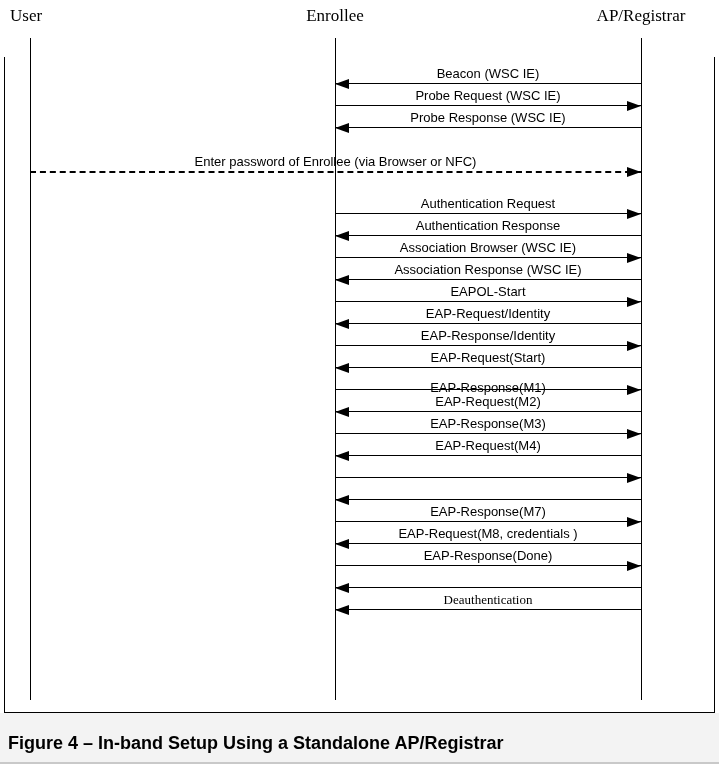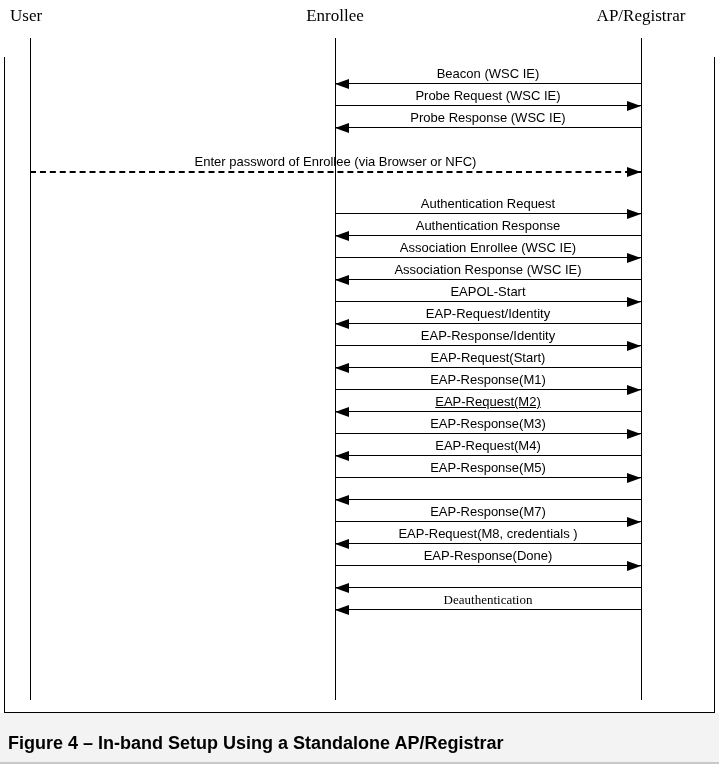--- a/index.html
+++ b/index.html
@@ -112,51 +112,50 @@
     <div class="arrow right" style="left: 627px; top: 167px;"></div>
     <div class="msg-label" style="left: 135.5px; top: 154px; width: 400px;">Enter password of Enrollee  (via Browser or NFC)</div>
     <div class="msg-line" style="left: 335px; top: 213px; width: 306px;"></div>
     <div class="arrow right" style="left: 627px; top: 209px;"></div>
     <div class="msg-label" style="left: 288px; top: 196px; width: 400px;">Authentication Request</div>
     <div class="msg-line" style="left: 335px; top: 235px; width: 306px;"></div>
     <div class="arrow left" style="left: 335px; top: 231px;"></div>
     <div class="msg-label" style="left: 288px; top: 218px; width: 400px;">Authentication Response</div>
     <div class="msg-line" style="left: 335px; top: 257px; width: 306px;"></div>
     <div class="arrow right" style="left: 627px; top: 253px;"></div>
-    <div class="msg-label" style="left: 288px; top: 240px; width: 400px;">Association Enrollee (WSC IE)</div>
+    <div class="msg-label" style="left: 288px; top: 240px; width: 400px;">Association Browser (WSC IE)</div>
     <div class="msg-line" style="left: 335px; top: 279px; width: 306px;"></div>
     <div class="arrow left" style="left: 335px; top: 275px;"></div>
     <div class="msg-label" style="left: 288px; top: 262px; width: 400px;">Association Response (WSC IE)</div>
     <div class="msg-line" style="left: 335px; top: 301px; width: 306px;"></div>
     <div class="arrow right" style="left: 627px; top: 297px;"></div>
     <div class="msg-label" style="left: 288px; top: 284px; width: 400px;">EAPOL-Start</div>
     <div class="msg-line" style="left: 335px; top: 323px; width: 306px;"></div>
     <div class="arrow left" style="left: 335px; top: 319px;"></div>
     <div class="msg-label" style="left: 288px; top: 306px; width: 400px;">EAP-Request/Identity</div>
     <div class="msg-line" style="left: 335px; top: 345px; width: 306px;"></div>
     <div class="arrow right" style="left: 627px; top: 341px;"></div>
     <div class="msg-label" style="left: 288px; top: 328px; width: 400px;">EAP-Response/Identity</div>
     <div class="msg-line" style="left: 335px; top: 367px; width: 306px;"></div>
     <div class="arrow left" style="left: 335px; top: 363px;"></div>
     <div class="msg-label" style="left: 288px; top: 350px; width: 400px;">EAP-Request(Start)</div>
     <div class="msg-line" style="left: 335px; top: 389px; width: 306px;"></div>
     <div class="arrow right" style="left: 627px; top: 385px;"></div>
-    <div class="msg-label" style="left: 288px; top: 372px; width: 400px;">EAP-Response(M1)</div>
+    <div class="msg-label" style="left: 288px; top: 380px; width: 400px;">EAP-Response(M1)</div>
     <div class="msg-line" style="left: 335px; top: 411px; width: 306px;"></div>
     <div class="arrow left" style="left: 335px; top: 407px;"></div>
-    <div class="msg-label" style="left: 288px; top: 394px; width: 400px; text-decoration: underline;">EAP-Request(M2)</div>
+    <div class="msg-label" style="left: 288px; top: 394px; width: 400px;">EAP-Request(M2)</div>
     <div class="msg-line" style="left: 335px; top: 433px; width: 306px;"></div>
     <div class="arrow right" style="left: 627px; top: 429px;"></div>
     <div class="msg-label" style="left: 288px; top: 416px; width: 400px;">EAP-Response(M3)</div>
     <div class="msg-line" style="left: 335px; top: 455px; width: 306px;"></div>
     <div class="arrow left" style="left: 335px; top: 451px;"></div>
     <div class="msg-label" style="left: 288px; top: 438px; width: 400px;">EAP-Request(M4)</div>
     <div class="msg-line" style="left: 335px; top: 477px; width: 306px;"></div>
     <div class="arrow right" style="left: 627px; top: 473px;"></div>
-    <div class="msg-label" style="left: 288px; top: 460px; width: 400px;">EAP-Response(M5)</div>
     <div class="msg-line" style="left: 335px; top: 499px; width: 306px;"></div>
     <div class="arrow left" style="left: 335px; top: 495px;"></div>
     <div class="msg-line" style="left: 335px; top: 521px; width: 306px;"></div>
     <div class="arrow right" style="left: 627px; top: 517px;"></div>
     <div class="msg-label" style="left: 288px; top: 504px; width: 400px;">EAP-Response(M7)</div>
     <div class="msg-line" style="left: 335px; top: 543px; width: 306px;"></div>
     <div class="arrow left" style="left: 335px; top: 539px;"></div>
     <div class="msg-label" style="left: 288px; top: 526px; width: 400px;">EAP-Request(M8, credentials )</div>
     <div class="msg-line" style="left: 335px; top: 565px; width: 306px;"></div>
     <div class="arrow right" style="left: 627px; top: 561px;"></div>

